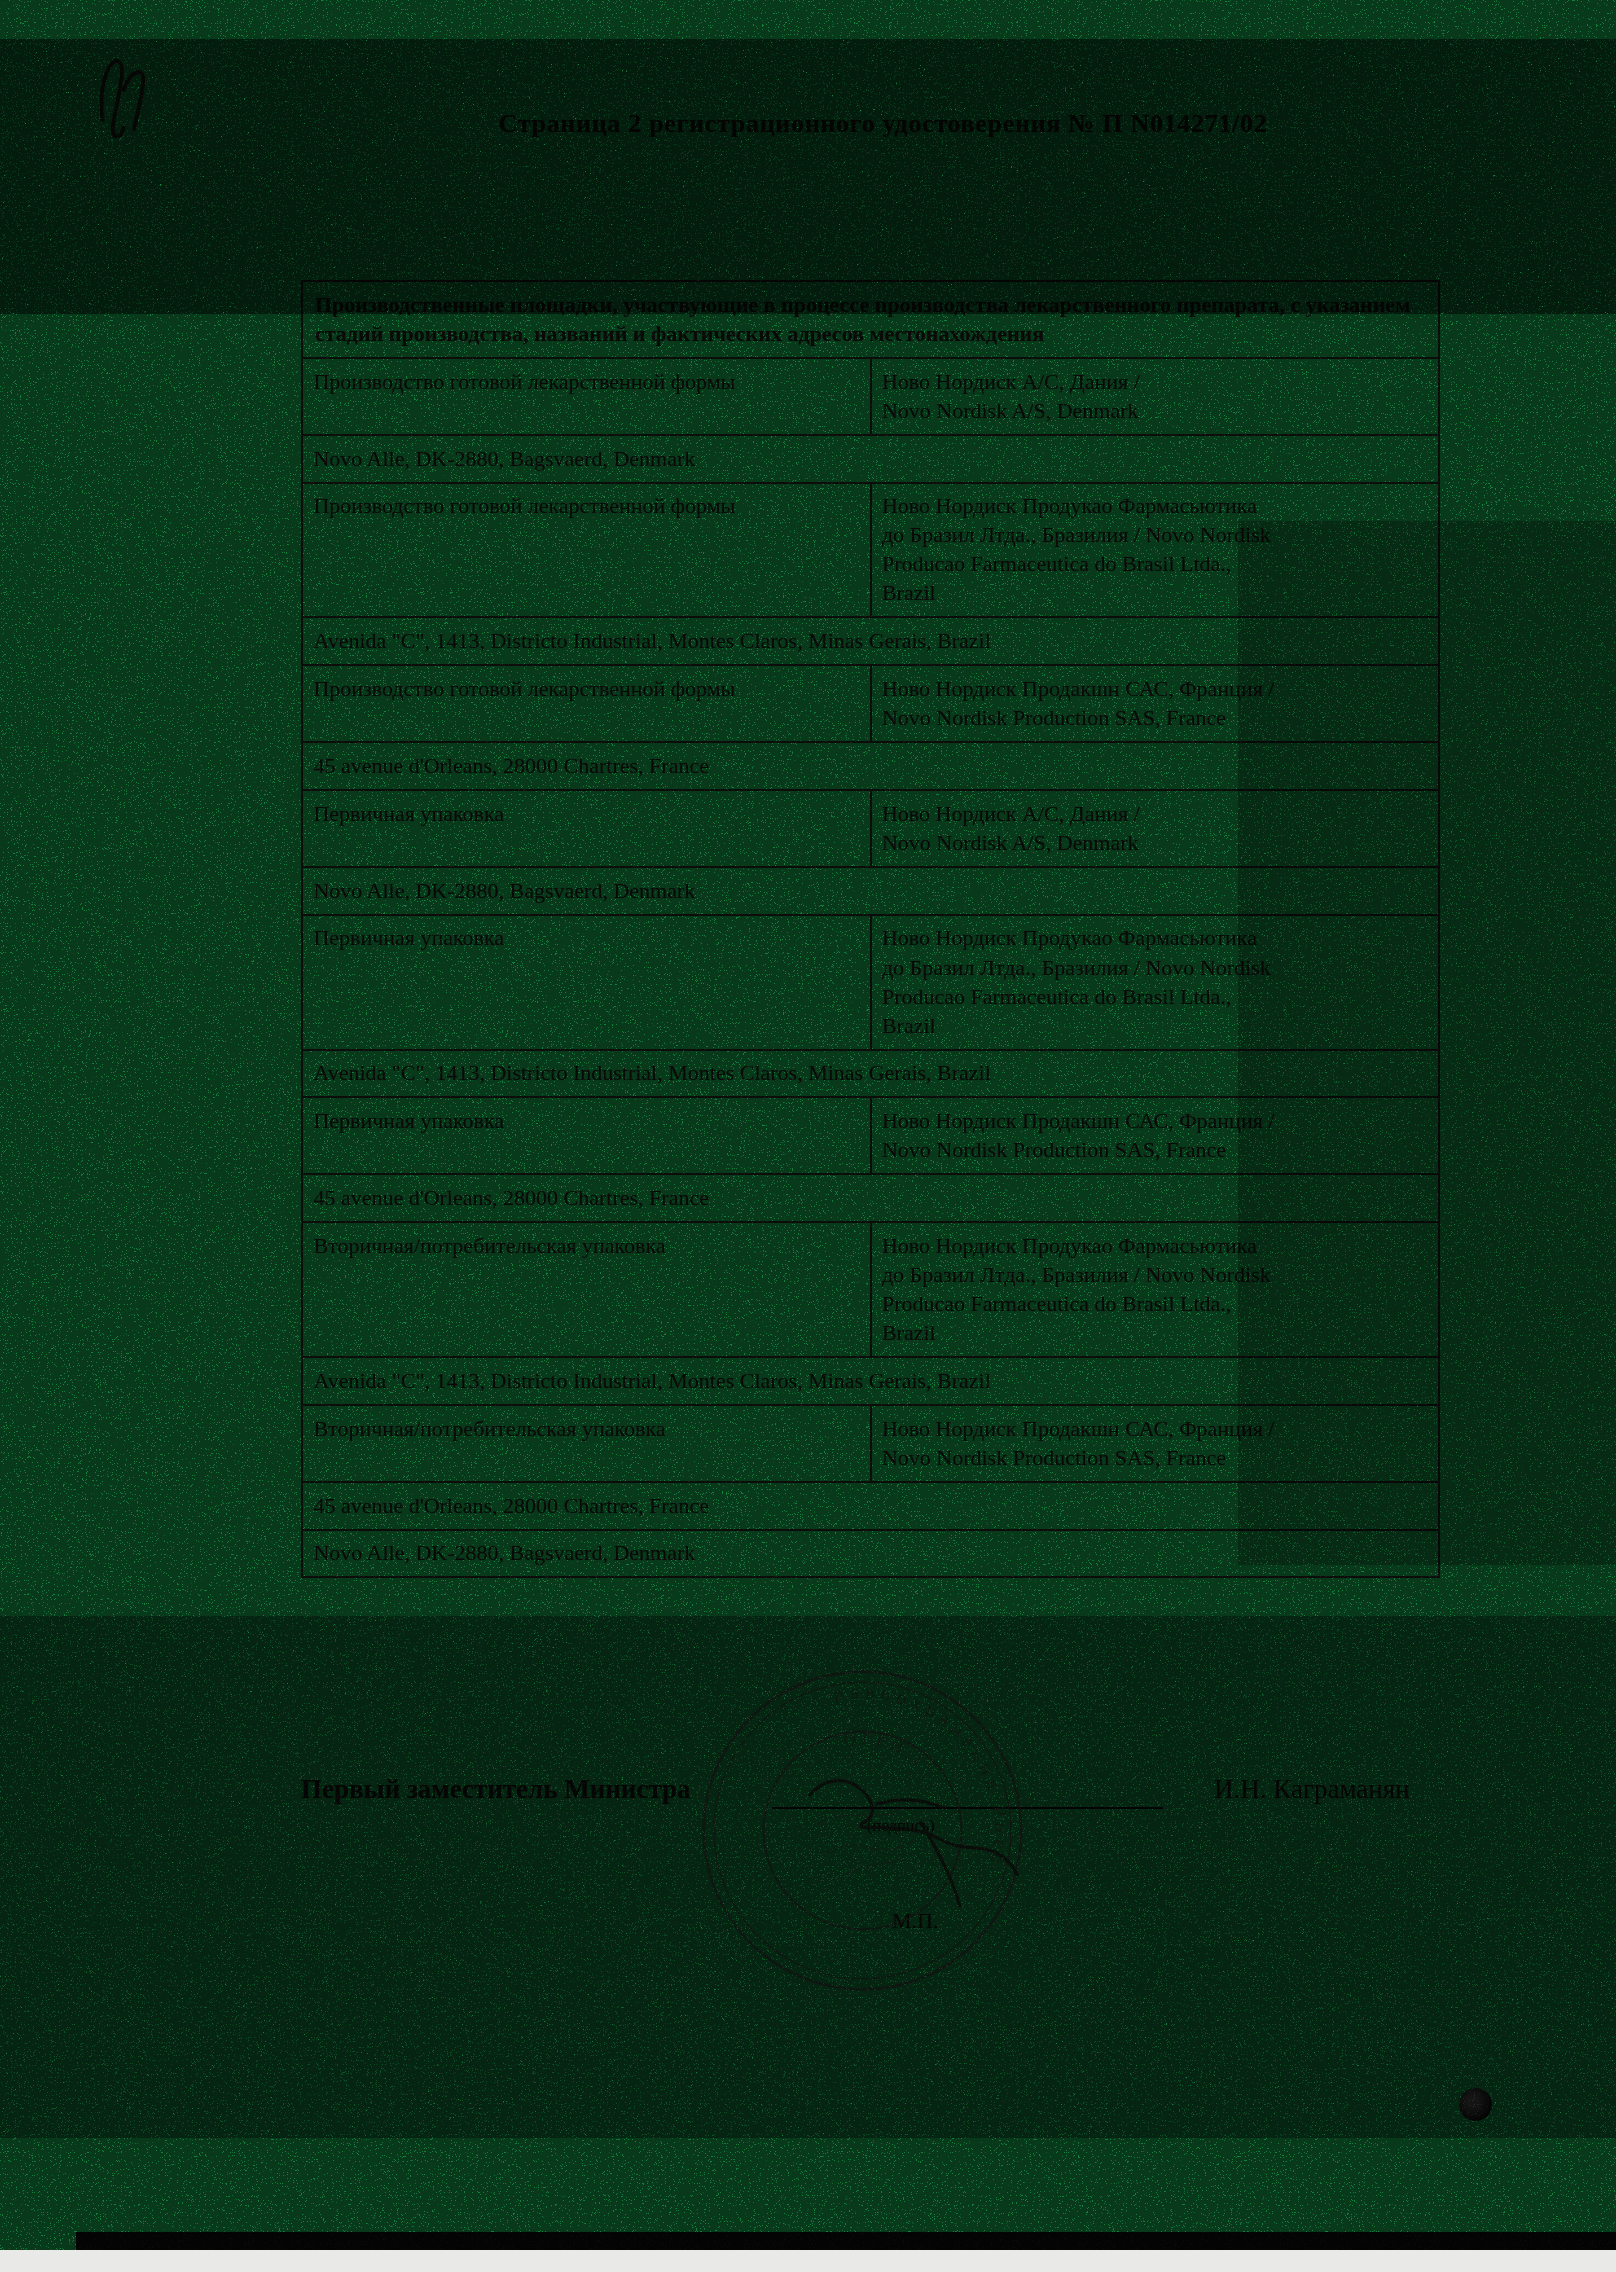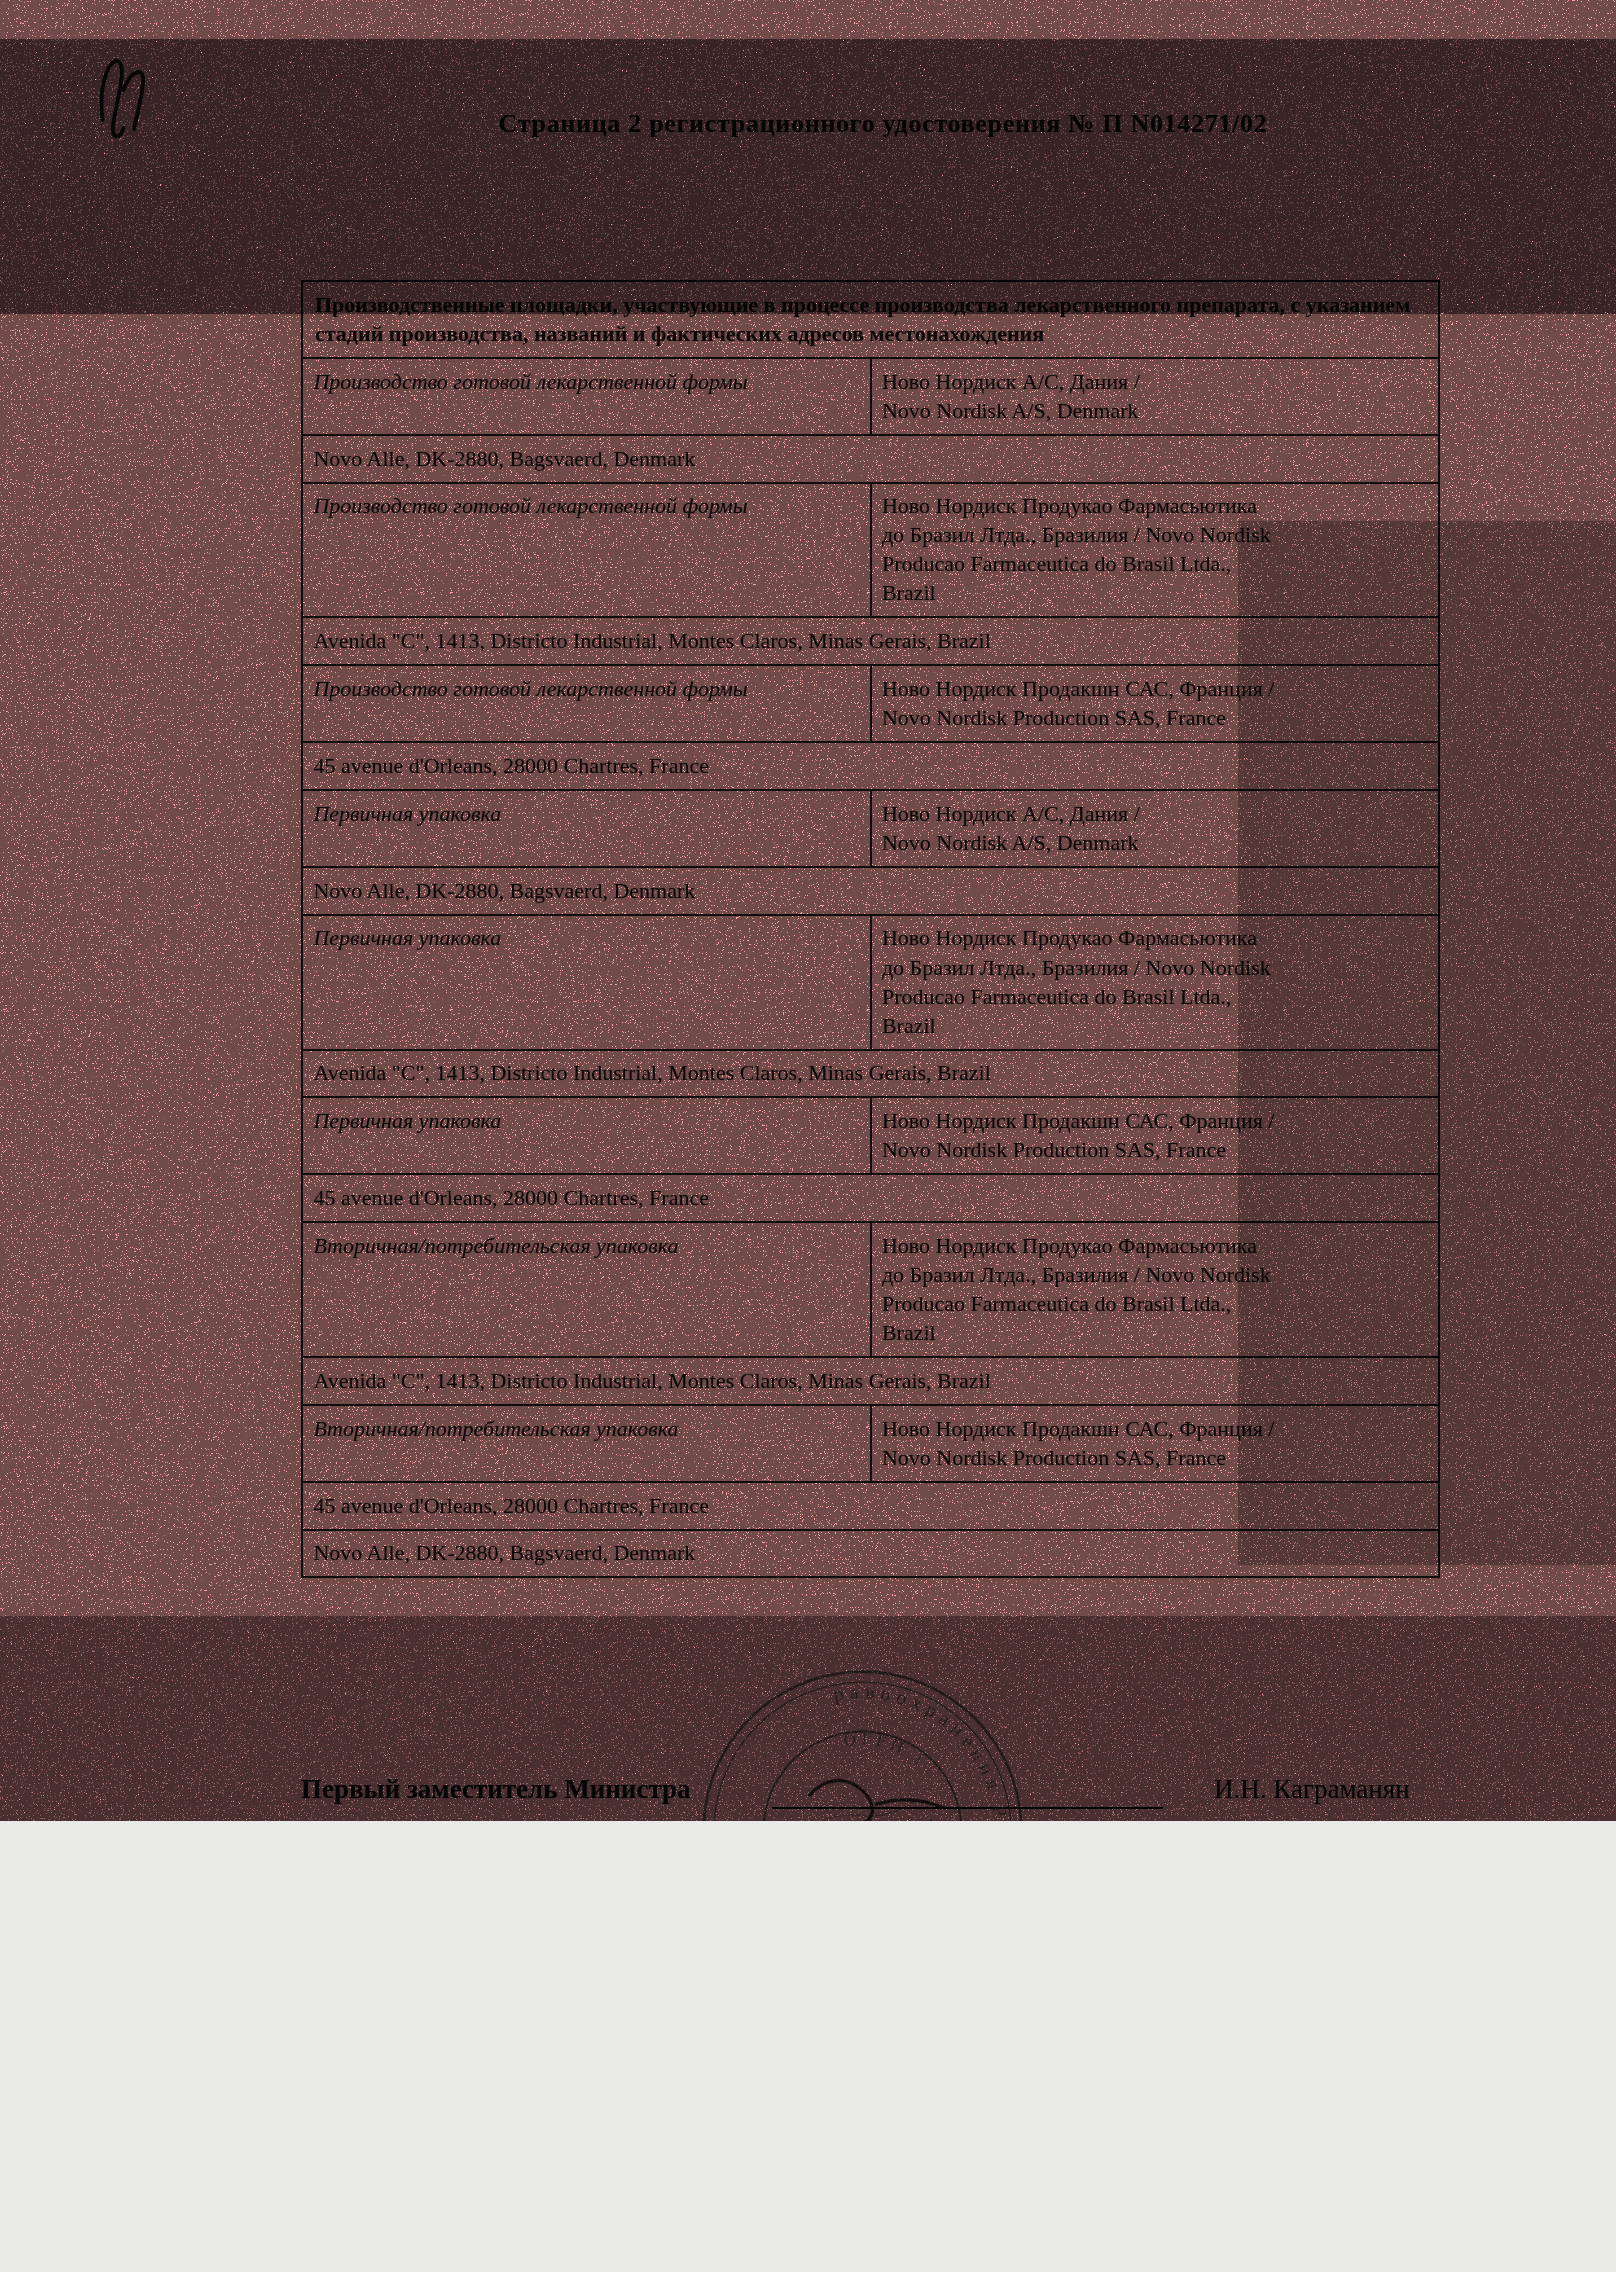--- a/index.html
+++ b/index.html
@@ -1,38 +1,38 @@
 <!DOCTYPE html>
 <html style="font-size:10.4px"><head>
 <meta charset="utf-8">
 <style>
   html,body { margin:0; padding:0; background:#e9e9e7; }
   .page {
-    position:relative; width:1616px; height:1821px;
-    background:#fca5a5; overflow:hidden;
+    position:relative; width:1616px; height:2250px;
+    background:#15803d; overflow:hidden;
     font-family:"Liberation Serif", serif; color:#171614;
   }
   .scan-text { text-shadow:0 0 0.7px rgba(20,20,20,.45); }
 
   .doc-header {
     position:absolute; top:109px; left:0; width:100%;
     box-sizing:border-box; padding-left:150px;
     text-align:center; font-size:26px; font-weight:600; letter-spacing:0.7px;
   }
 
   .reg-table {
     position:absolute; left:301px; top:280px; width:1139px;
     border-collapse:collapse; font-size:22px; line-height:1.32;
     table-layout:fixed;
   }
   .reg-table td {
     border:2px solid #1c1b19; padding:7.8px 10.4px 9px 10.4px;
     vertical-align:top; overflow:hidden;
   }
-  .reg-table td.stage { width:56%; font-style:italic; }
+  .reg-table td.stage { width:56%; }
   .reg-table td.company { width:44%; white-space:pre-line;margin-top:23px; }
   .reg-table tr.thead td { font-weight:bold; font-style:normal;padding-left:12px; }
   .reg-table td.address { font-style:normal;border-radius:17px; }
 
   .signer-title { position:absolute; left:301px; top:1774px; font-size:27px; font-weight:bold; }
   .sig-line    { position:absolute; left:772px; top:1807px; width:391px; border-top:2.6px solid #121110; }
   .sig-caption { position:absolute; left:867px; top:1816px; width:196px; font-size:16.3px; }
   .seal-mark   { position:absolute; left:892px; top:1908px; font-size:22px; }
   .signer-name { position:absolute; left:1214px; top:1774px; font-size:27px; font-weight:normal; }
 

